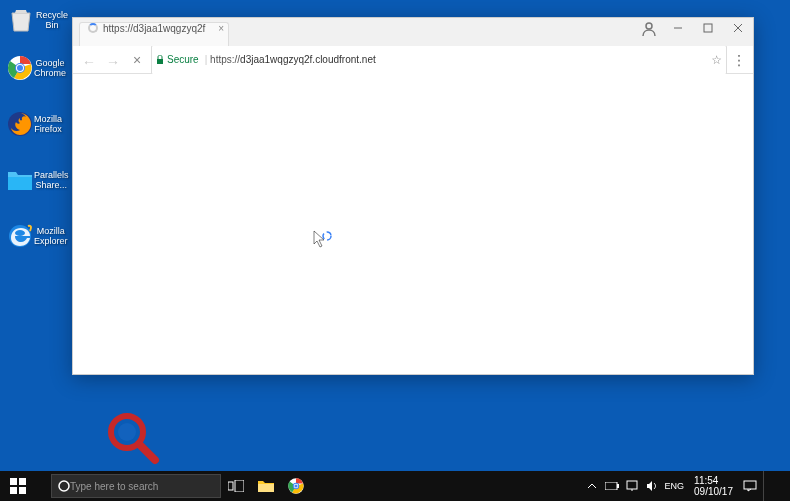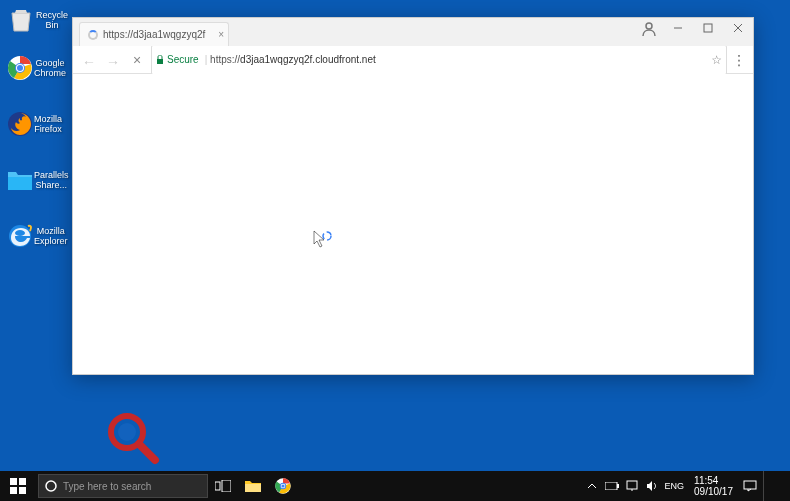--- a/index.html
+++ b/index.html
@@ -7,21 +7,21 @@
 
 
 .desktop { position: absolute; top: 0; left: 0; width: 100%; height: 100%; }
 .desktop-icon { position: absolute; width: 56px; display: flex; flex-direction: row; align-items: center; cursor: pointer; }
 .desktop-icon .icon-img { width: 32px; height: 32px; display: flex; align-items: center; justify-content: center; }
 .desktop-icon .icon-label { color: #fff; font-size: 9px; text-align: center; text-shadow: 1px 1px 2px rgba(0,0,0,0.5); margin-top: 2px; line-height: 1.1; }
 
 
 .browser { position: absolute; left: 72px; top: 17px; width: 682px; height: 358px; background: #fff; border: 1px solid #ccc; box-shadow: 0 4px 20px rgba(0,0,0,0.3); display: flex; flex-direction: column; }
 .browser-titlebar { height: 28px; background: #f1f1f1; display: flex; align-items: flex-end; position: relative; }
-.tab { height: 24px; background: #f9f9f9; border: 1px solid #ddd; border-bottom: none; border-radius: 3px 3px 0 0; margin-left: 6px; padding: 0 20px 0 8px; display: flex; align-items: center; font-size: 10px; color: #555; position: relative; min-width: 150px; }
+.tab { height: 24px; background: #f9f9f9; border: 1px solid #ddd; border-bottom: none; border-radius: 3px 3px 0 0; margin-left: 6px; padding: 0 20px 0 8px; display: flex; align-items: flex-start; font-size: 10px; color: #555; position: relative; min-width: 150px; }
 .tab .spinner { width: 10px; height: 10px; border: 2px solid #ccc; border-top-color: #4285f4; border-radius: 50%; margin-right: 5px; animation: spin 1s linear infinite; }
 @keyframes spin { to { transform: rotate(360deg); } }
 .tab-close { position: absolute; right: 4px; font-size: 10px; color: #888; }
 .win-controls { position: absolute; right: 0; top: 0; display: flex; }
 .win-btn { width: 30px; height: 20px; display: flex; align-items: center; justify-content: center; font-size: 10px; color: #666; }
 .profile-icon { position: absolute; right: 95px; top: 2px; width: 18px; height: 18px; }
 
 .toolbar { height: 28px; background: #fff; border-bottom: 1px solid #e0e0e0; display: flex; align-items: center; padding: 0 6px; gap: 4px; }
 .nav-btn { width: 20px; height: 20px; display: flex; align-items: center; justify-content: center; color: #888; font-size: 14px; }
 .nav-btn.disabled { color: #ccc; }
@@ -36,21 +36,21 @@
 .content { flex: 1; background: #fff; position: relative; }
 .loading-cursor { position: absolute; left: 240px; top: 156px; width: 16px; height: 16px; }
 
 
 .watermark { position: absolute; left: 105px; bottom: 35px; font-size: 60px; font-weight: 300; color: rgba(100,100,100,0.35); font-style: italic; letter-spacing: 1px; display: flex; align-items: center; }
 .watermark .mag { width: 56px; height: 56px; margin-right: 8px; position: relative; }
 
 
 .taskbar { position: absolute; bottom: 0; left: 0; width: 100%; height: 30px; background: #101010; display: flex; align-items: center; }
 .start-btn { width: 36px; height: 30px; display: flex; align-items: center; justify-content: center; }
-.search-box { width: 170px; height: 24px; background: #2b2b2b; border: 1px solid #444; display: flex; align-items: center; padding: 0 6px; color: #999; font-size: 10px; gap: 6px; margin-left: 2px; }
+.search-box { width: 170px; height: 24px; background: #2b2b2b; border: 1px solid #444; display: flex; align-items: center; padding: 0 6px; color: #999; font-size: 10px; gap: 0; margin-left: 15px; }
 .task-icon { width: 30px; height: 30px; display: flex; align-items: center; justify-content: center; }
 .tray { margin-left: auto; display: flex; align-items: center; gap: 6px; padding-right: 22px; color: #fff; font-size: 9px; }
 .tray-icon { width: 14px; height: 14px; display: flex; align-items: center; justify-content: center; }
 .clock { text-align: left; line-height: 1.1; font-size: 10px; padding: 0 4px; }
 .show-desktop { width: 5px; height: 30px; border-left: 1px solid #444; }
 </style>
 </head>
 <body>
 
 <div class="desktop">

